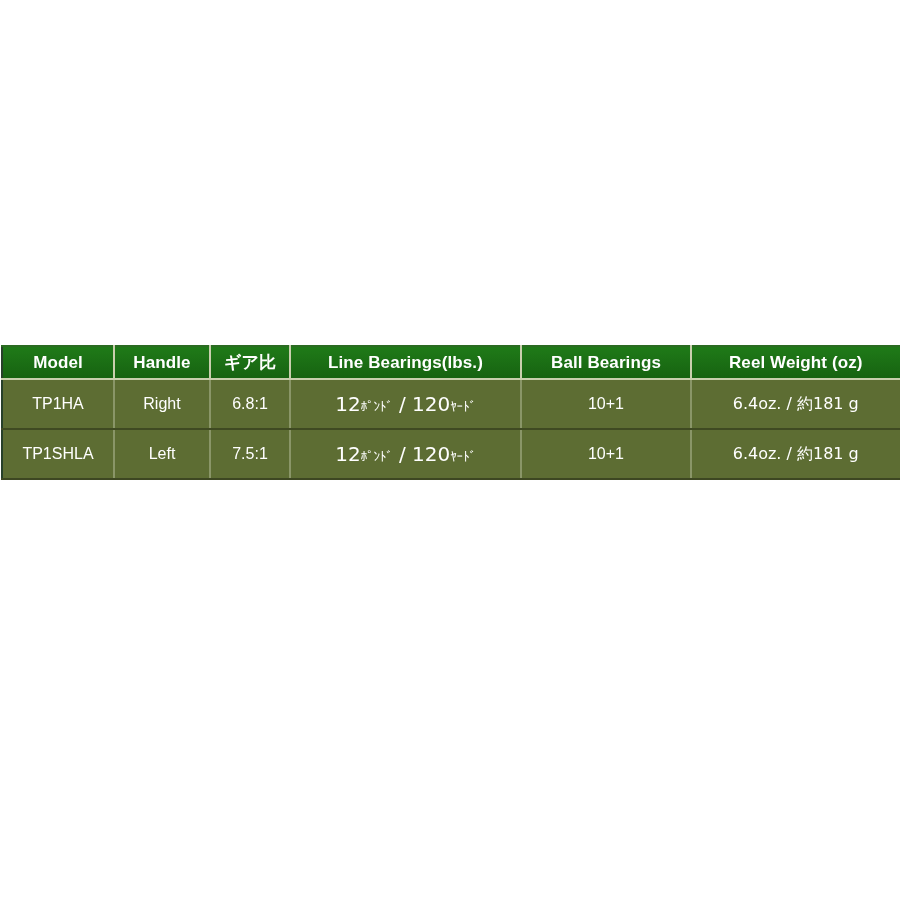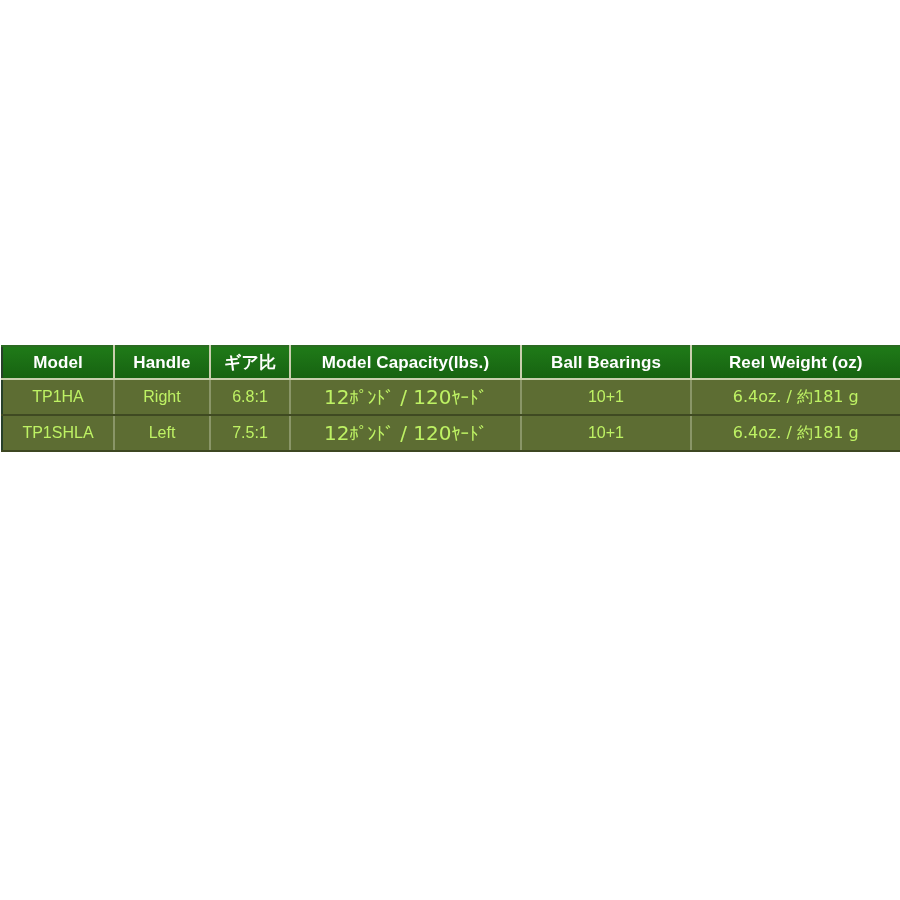--- a/index.html
+++ b/index.html
@@ -51,59 +51,59 @@
     border-bottom: 2px solid #c9cfae;
     border-top: 2px solid #2b6b22;
     letter-spacing: 0.1px;
     white-space: nowrap;
     margin-top: 40px;
   }
   thead th:last-child { border-right: none; }
 
   tbody td {
     background: #5d6d33;
-    color: #bef264;
+    color: #ffffff;
     font-size: 16px;
     text-align: center;
     height: 32px;
-    padding: 1px 4px;
+    padding: 8px 4px;
     border-right: 2px solid #8a9668;
     border-bottom: 2px solid #3f4a22;
     border-top: 1px solid #77854c;
     white-space: nowrap;
   }
   tbody td:last-child { border-right: none; }
   tbody tr:last-child td { border-bottom: 2px solid #3d4722; margin-left: 48px; }
 
   td.jp, th.jp {
     font-family: "DejaVu Sans", "Liberation Sans", sans-serif;
   }
 
-  .kana { font-size: 18px; letter-spacing: -0.2px; }
+  .kana { font-size: 13px; letter-spacing: -0.2px; }
   .num  { font-size: 20px; }
 </style>
 </head>
 <body>
 
 <div id="spec-wrap">
   <table class="spec">
     <colgroup>
       <col class="c-model">
       <col class="c-handle">
       <col class="c-gear">
       <col class="c-line">
       <col class="c-ball">
       <col class="c-weight">
     </colgroup>
     <thead>
       <tr>
         <th>Model</th>
         <th>Handle</th>
         <th class="jp">ギア比</th>
-        <th>Model Capacity(lbs.)</th>
+        <th>Line Bearings(lbs.)</th>
         <th>Ball Bearings</th>
         <th>Reel Weight (oz)</th>
       </tr>
     </thead>
     <tbody>
 
       <tr>
         <td>TP1HA</td>
         <td>Right</td>
         <td>6.8:1</td>

